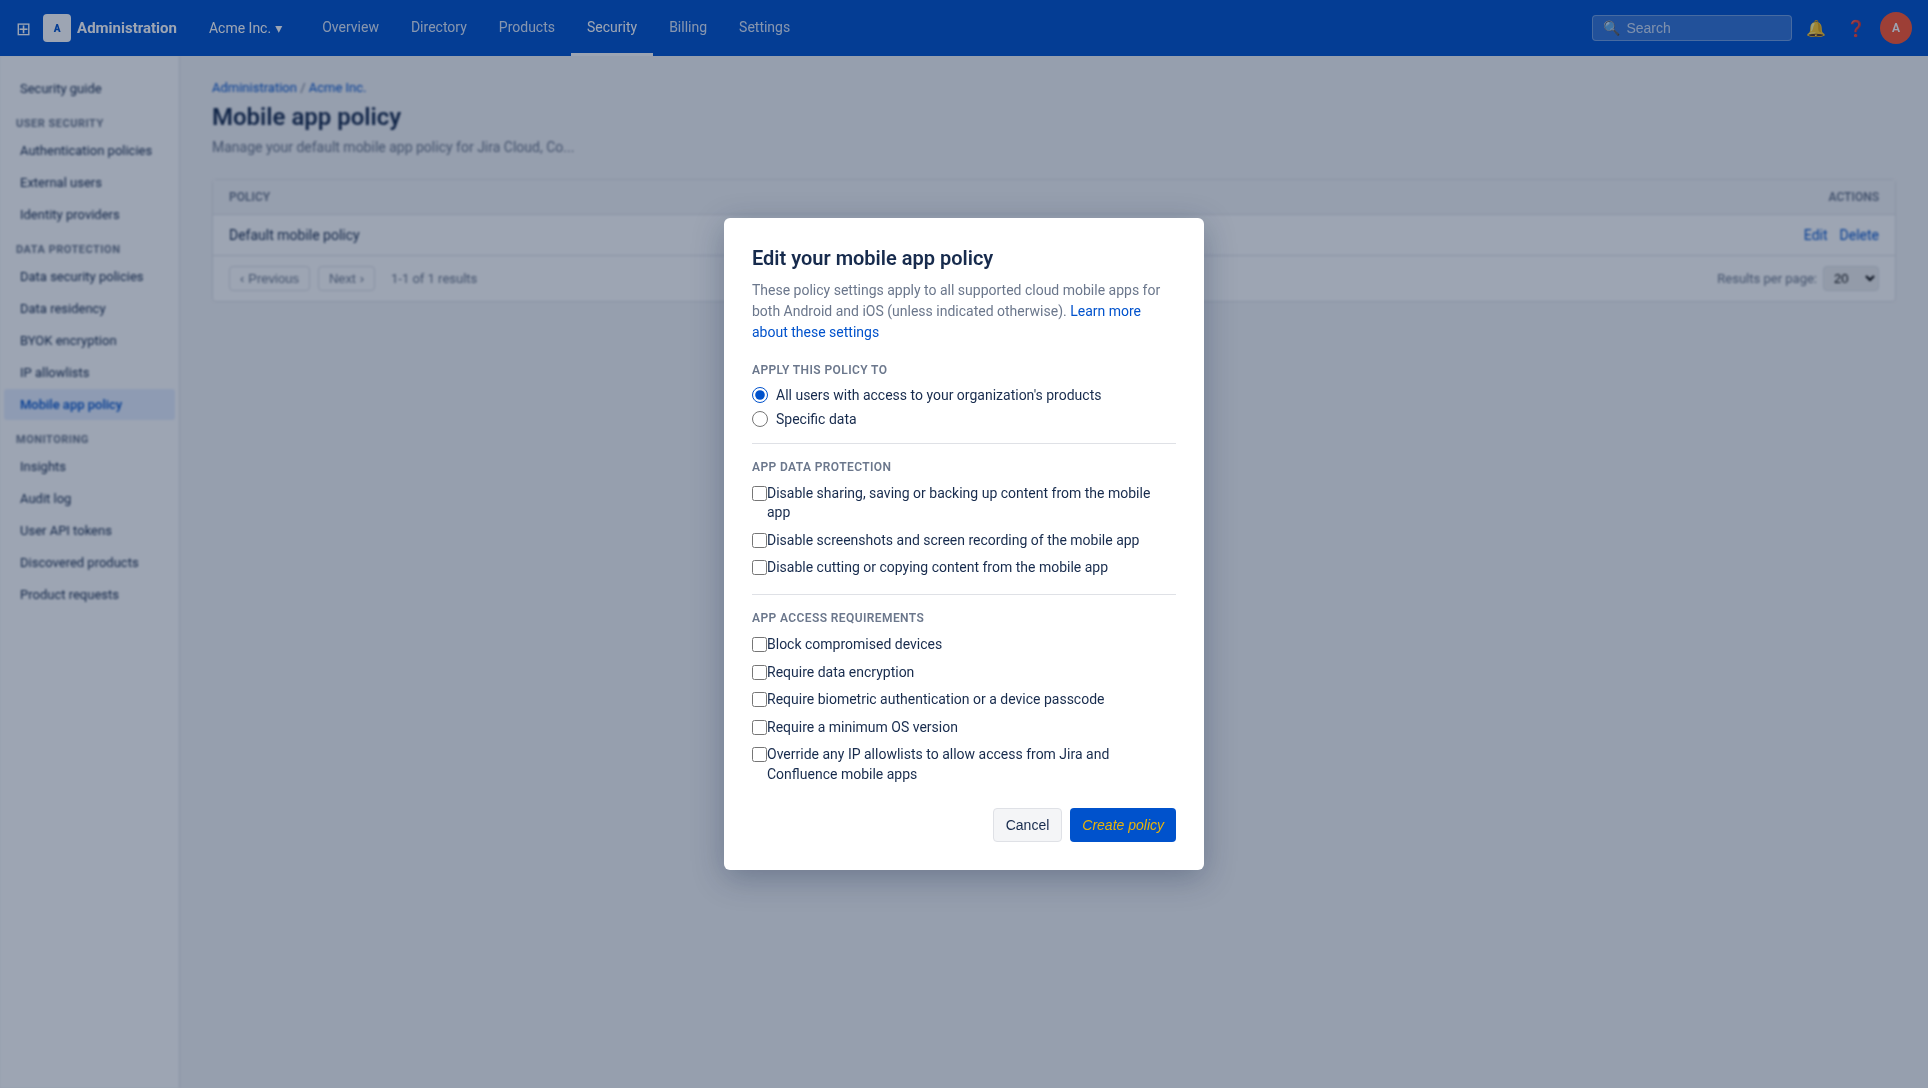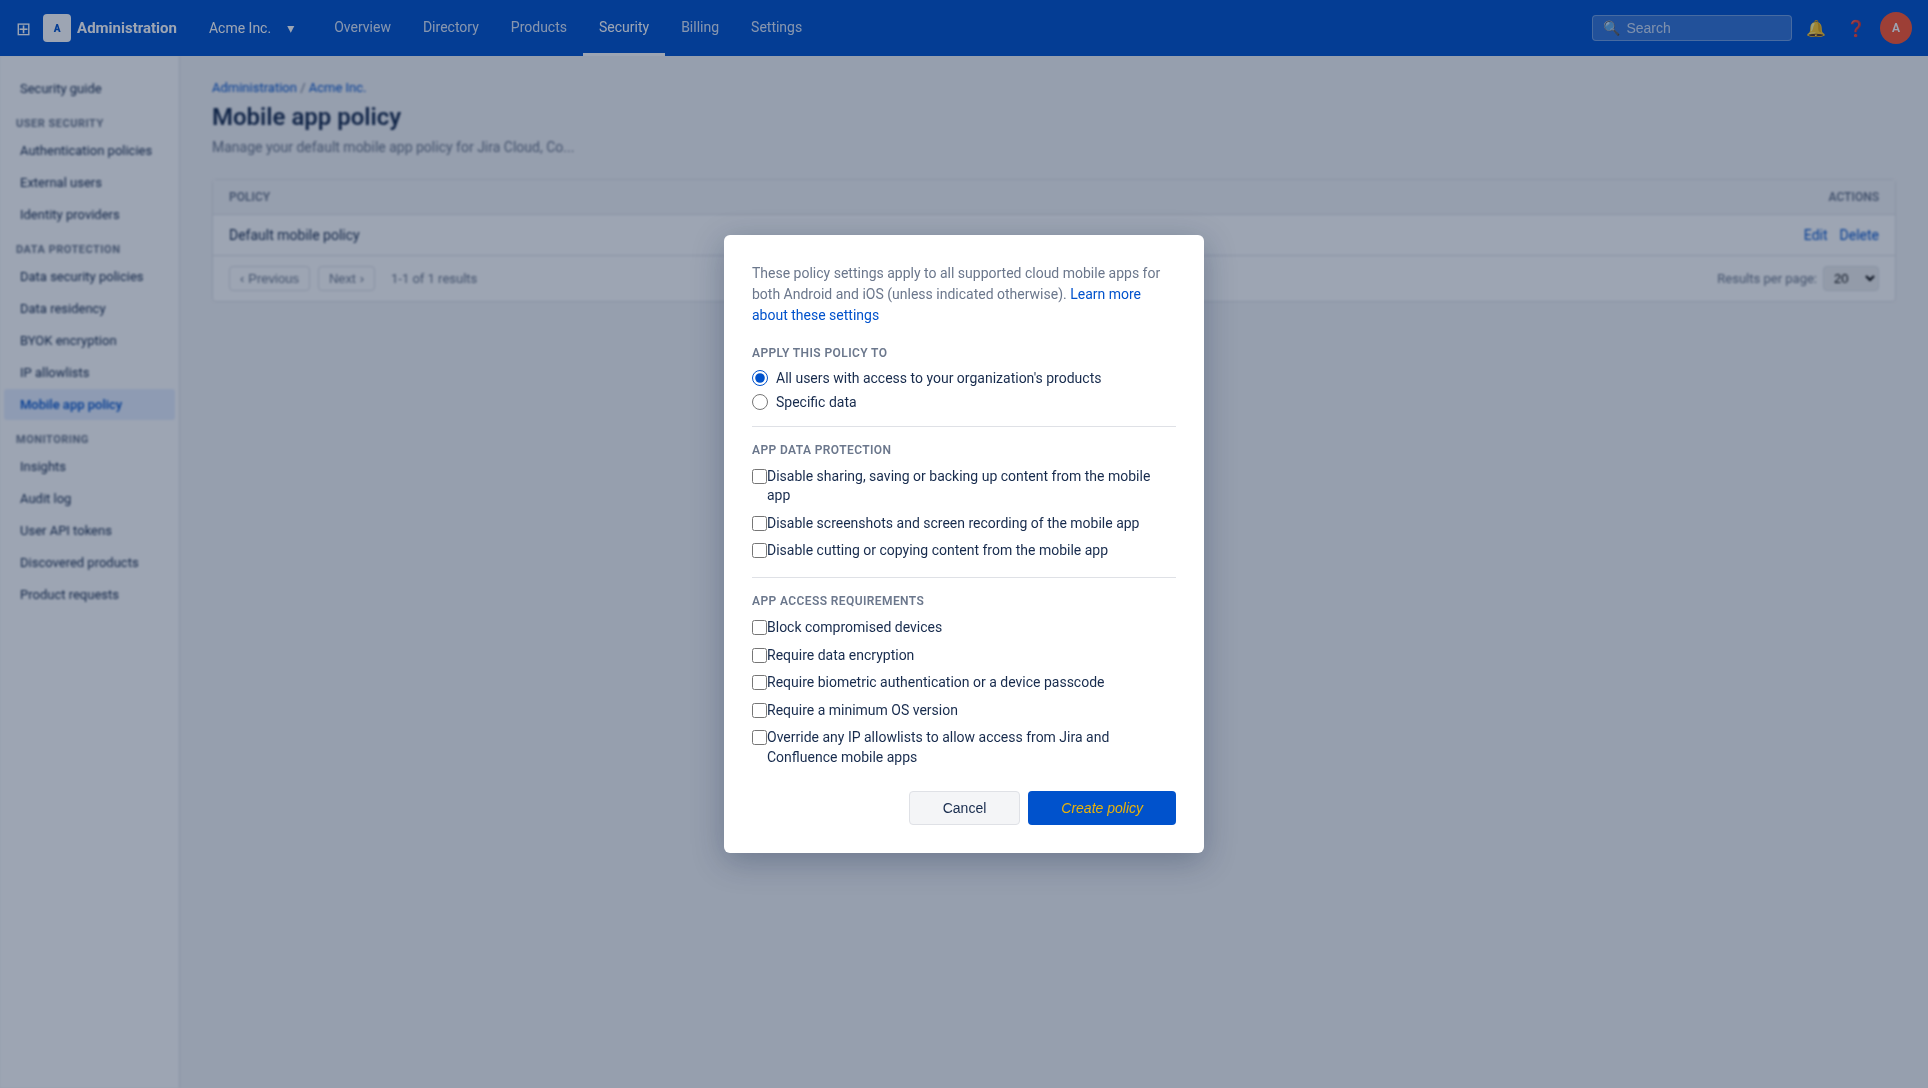--- a/index.html
+++ b/index.html
@@ -7,21 +7,21 @@
 
     
     .top-nav {
       display: flex; align-items: center; background: #0052cc; height: 56px;
       padding: 0 16px; gap: 8px; position: relative; z-index: 10;
     }
     .nav-grid-icon { color: white; font-size: 18px; margin-right: 4px; cursor: pointer; }
     .nav-logo { display: flex; align-items: center; gap: 6px; color: white; font-weight: 700; font-size: 15px; margin-right: 16px; }
     .nav-logo .atlassian-icon { width: 28px; height: 28px; background: white; border-radius: 4px; display: flex; align-items: center; justify-content: center; }
     .nav-logo .atlassian-icon span { color: #0052cc; font-weight: 900; font-size: 10px; }
-    .nav-org { color: white; font-size: 14px; display: flex; align-items: center; gap: 16px; padding: 4px 8px; border-radius: 4px; cursor: pointer; }
+    .nav-org { color: white; font-size: 14px; display: flex; align-items: center; gap: 4px; padding: 4px 8px; border-radius: 4px; cursor: pointer; }
     .nav-tabs { display: flex; gap: 0; margin-left: 8px; }
     .nav-tab { color: rgba(255,255,255,0.85); font-size: 14px; padding: 8px 16px; height: 56px; display: flex; align-items: center; cursor: pointer; border-bottom: 3px solid transparent; }
     .nav-tab.active { color: white; border-bottom: 3px solid white; }
     .nav-right { margin-left: auto; display: flex; align-items: center; gap: 8px; }
     .search-box { display: flex; align-items: center; background: rgba(255,255,255,0.2); border: 1px solid rgba(255,255,255,0.3); border-radius: 4px; padding: 4px 10px; gap: 6px; width: 200px; cursor: pointer; }
     .search-box input { background: transparent; border: none; outline: none; color: #fdba74; font-size: 14px; width: 100%; }
     .search-box input::placeholder { color: rgba(255,255,255,0.75); }
     .nav-icon-btn { width: 32px; height: 32px; border-radius: 50%; display: flex; align-items: center; justify-content: center; color: white; cursor: pointer; font-size: 16px; }
     .avatar { width: 32px; height: 32px; border-radius: 50%; background: #ff5630; display: flex; align-items: center; justify-content: center; color: white; font-size: 12px; font-weight: 600; cursor: pointer; }
 
@@ -66,21 +66,21 @@
     .modal-desc a { color: #0052cc; text-decoration: none; }
     .modal-section-label { font-size: 12px; font-weight: 600; color: #6b778c; text-transform: uppercase; letter-spacing: 0.4px; margin-bottom: 10px; margin-top: 4px; }
     .modal-divider { border: none; border-top: 1px solid #dfe1e6; margin: 16px 0; }
     .radio-group { display: flex; flex-direction: column; gap: 8px; margin-bottom: 4px; justify-content: center; }
     .radio-item { display: flex; align-items: center; gap: 8px; font-size: 14px; color: #172b4d; cursor: pointer; }
     .radio-item input[type="radio"] { width: 16px; height: 16px; accent-color: #0052cc; cursor: pointer; }
     .checkbox-group { display: flex; flex-direction: column; gap: 8px; }
     .checkbox-item { display: flex; align-items: flex-start; font-size: 14px; color: #172b4d; cursor: pointer; line-height: 1.4; }
     .checkbox-item input[type="checkbox"] { width: 15px; height: 15px; margin-top: 2px; cursor: pointer; flex-shrink: 0; }
     .modal-footer { display: flex; justify-content: flex-end; gap: 8px; margin-top: 24px; }
-    .btn { padding: 8px 33px; border-radius: 4px; font-size: 14px; font-weight: 500; cursor: pointer; border: none; }
+    .btn { padding: 8px 12px; border-radius: 4px; font-size: 14px; font-weight: 500; cursor: pointer; border: none; }
     .btn-default { background: #f4f5f7; color: #172b4d; border: 1px solid #dfe1e6; }
     .btn-primary { background: #0052cc; color: #eab308; font-style: italic; }
 
     
     .bg-blur { filter: blur(1px); pointer-events: none; }
   </style>
 </head>
 <body>
 
 <nav class="top-nav">
@@ -179,20 +179,21 @@
             <option>100</option>
           </select>
         </div>
       </div>
     </div>
   </main>
 </div>
 
 <div class="overlay">
   <div class="modal">
+    <h2 class="modal-title">Edit your mobile app policy</h2>
     <p class="modal-desc">
       <span>These policy settings apply to all supported cloud mobile apps for both Android and iOS (unless indicated otherwise).</span>
       <a>Learn more about these settings</a>
     </p>
 
     <div class="modal-section-label">Apply this policy to</div>
     <div class="radio-group">
       <label class="radio-item">
         <input type="radio" name="apply-policy" checked="" style="">
         <span>All users with access to your organization's products</span>

